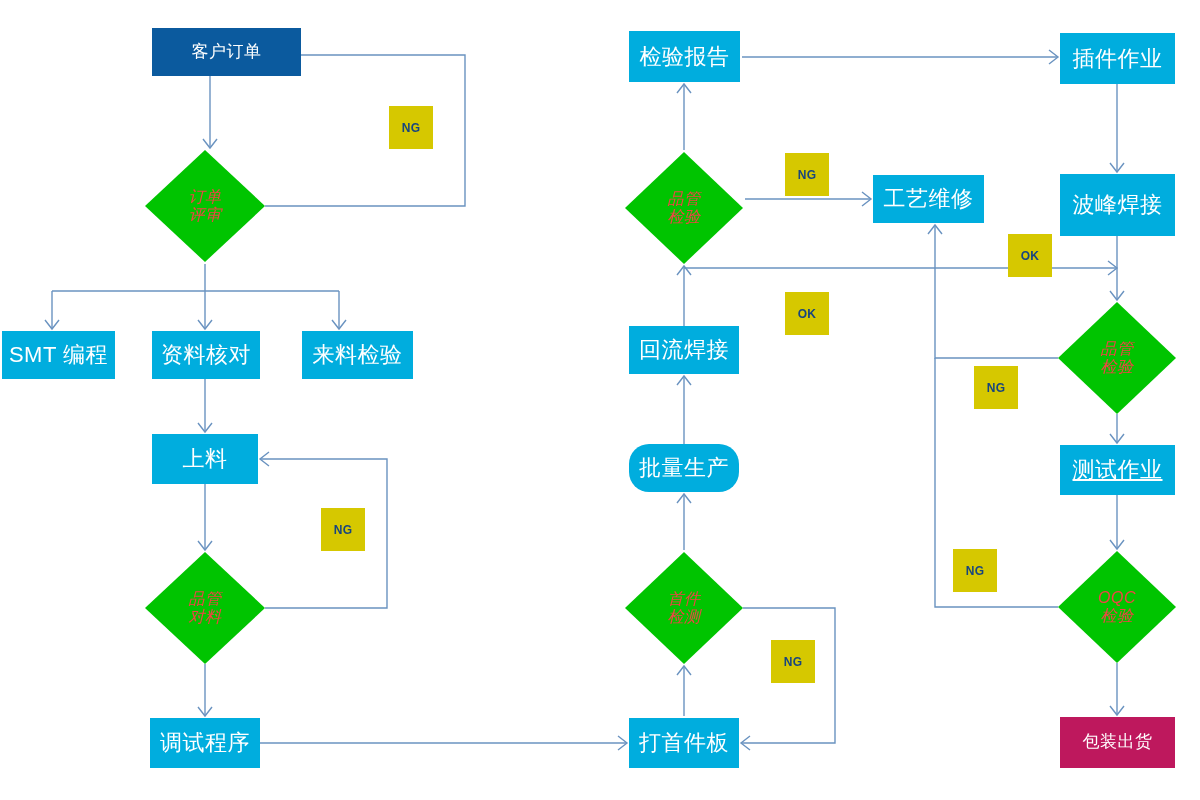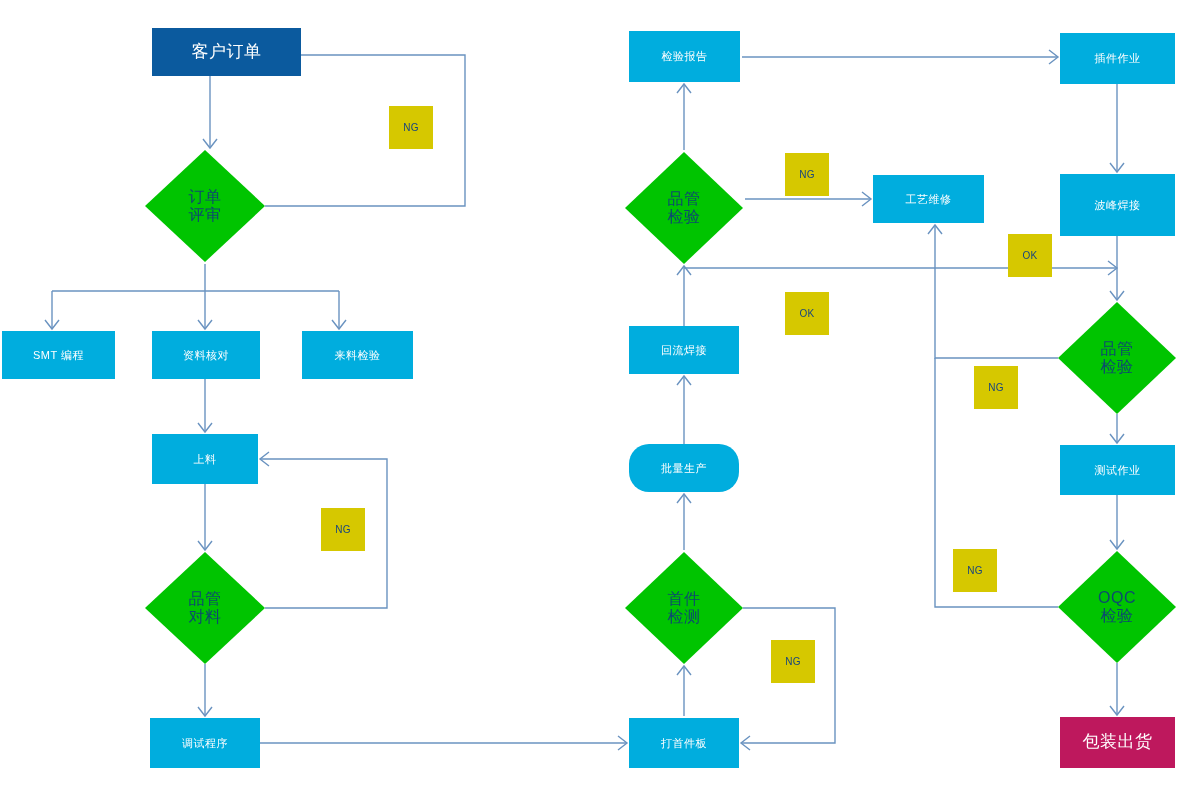--- a/index.html
+++ b/index.html
@@ -33,54 +33,55 @@
     align-items: center;
     justify-content: center;
     text-align: center;
     color: #ffffff;
     line-height: 1.18;
     white-space: pre-line;
     letter-spacing: 0.5px;
   }
   .node.process {
     background: #00ADDE;
-    font-size: 11px;
+    font-size: 22px;
   }
   .node.terminal {
     background: #0B5A9E;
     font-size: 17px;
   }
   .node.decision-wrap {
     background: transparent;
     font-size: 16px;
   }
   .diamond-shape {
     position: absolute;
     left: 0; top: 0;
     width: 100%;
     height: 100%;
     background: #00C400;
     clip-path: polygon(50% 0%, 100% 50%, 50% 100%, 0% 50%);
   }
   .diamond-label {
     position: relative;
     z-index: 2;
-    color: #0c4a6e;
+    color: #ef4444;
     text-align: center;
     line-height: 1.15;
     white-space: pre-line;
     font-size: 16px;
+    font-style: italic;
   }
   .tag {
     position: absolute;
     box-sizing: border-box;
     background: #D6C800;
     color: #17457F;
-    font-size: 10px;
-    font-weight: 400;
+    font-size: 12px;
+    font-weight: 700;
     display: flex;
     align-items: center;
     justify-content: center;
     letter-spacing: 0.3px;
   }
 </style>
 </head>
 <body>
 
 <div id="canvas">
@@ -162,21 +163,21 @@
       <div class="node process" style="left: 629px; top: 444px; width: 110px; height: 48px; background: rgb(0, 173, 222); border-radius: 20px;"><span>批量生产</span></div>
       <div class="node process" style="left: 629px; top: 326px; width: 110px; height: 48px; background: rgb(0, 173, 222);"><span>回流焊接</span></div>
       <div class="node decision-wrap" style="left: 625px; top: 152px; width: 118px; height: 112px;"><div class="diamond-shape" style="background: rgb(0, 196, 0);"></div><span class="diamond-label">品管
 检验</span></div>
       <div class="node process" style="left: 629px; top: 31px; width: 111px; height: 51px; background: rgb(0, 173, 222);"><span>检验报告</span></div>
       <div class="node process" style="left: 873px; top: 175px; width: 111px; height: 48px; background: rgb(0, 173, 222);"><span>工艺维修</span></div>
       <div class="node process" style="left: 1060px; top: 33px; width: 115px; height: 51px; background: rgb(0, 173, 222);"><span>插件作业</span></div>
       <div class="node process" style="left: 1060px; top: 174px; width: 115px; height: 62px; background: rgb(0, 173, 222);"><span>波峰焊接</span></div>
       <div class="node decision-wrap" style="left: 1058px; top: 302px; width: 118px; height: 112px;"><div class="diamond-shape" style="background: rgb(0, 196, 0);"></div><span class="diamond-label">品管
 检验</span></div>
-      <div class="node process" style="left: 1060px; top: 445px; width: 115px; height: 50px; background: rgb(0, 173, 222);"><span>测试作业</span></div>
+      <div class="node process" style="left: 1060px; top: 445px; width: 115px; height: 50px; background: rgb(0, 173, 222); text-decoration: underline;"><span>测试作业</span></div>
       <div class="node decision-wrap" style="left: 1058px; top: 551px; width: 118px; height: 112px;"><div class="diamond-shape" style="background: rgb(0, 196, 0);"></div><span class="diamond-label">OQC
 检验</span></div>
       <div class="node terminal" style="left: 1060px; top: 717px; width: 115px; height: 51px; background: #be185d;"><span>包装出货</span></div>
     </div>
   <div id="tags-layer">
       <div class="tag" style="left: 389px; top: 106px; width: 44px; height: 43px; background: rgb(214, 200, 0); color: rgb(23, 69, 127);">NG</div>
       <div class="tag" style="left: 321px; top: 508px; width: 44px; height: 43px; background: rgb(214, 200, 0); color: rgb(23, 69, 127);">NG</div>
       <div class="tag" style="left: 785px; top: 153px; width: 44px; height: 43px; background: rgb(214, 200, 0); color: rgb(23, 69, 127);">NG</div>
       <div class="tag" style="left: 785px; top: 292px; width: 44px; height: 43px; background: rgb(214, 200, 0); color: rgb(23, 69, 127);">OK</div>
       <div class="tag" style="left: 1008px; top: 234px; width: 44px; height: 43px; background: rgb(214, 200, 0); color: rgb(23, 69, 127);">OK</div>

